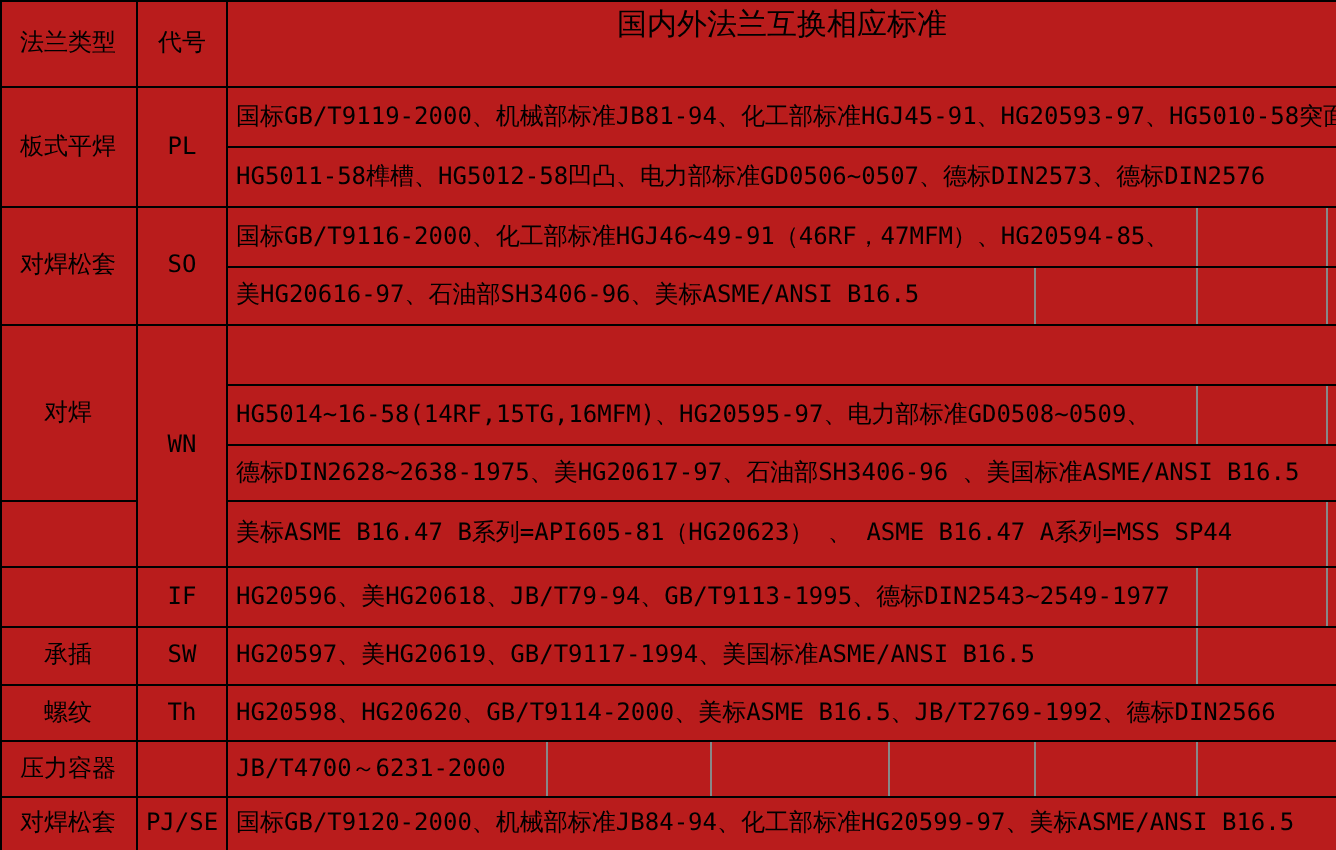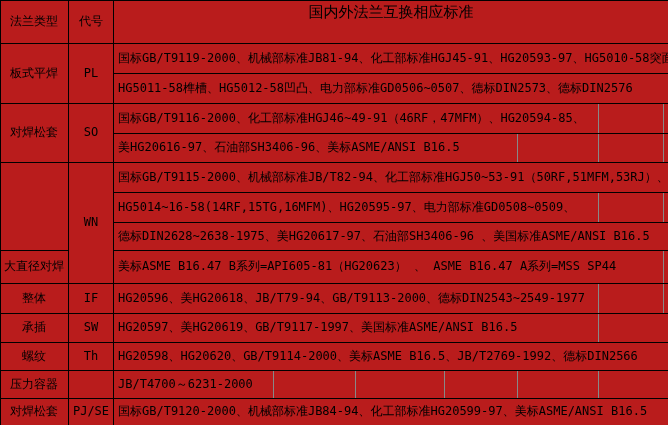--- a/index.html
+++ b/index.html
@@ -52,42 +52,40 @@
   <div class="vl" style="left:0;top:0;height:425px"></div>
   <div class="vl" style="left:68px;top:0;height:425px"></div>
   <div class="vl" style="left:113px;top:0;height:425px"></div>
 
   <div class="cell c" style="left:0;top:0;width:68px;height:43px;line-height:43px">法兰类型</div>
   <div class="cell c" style="left:69px;top:0;width:44px;height:43px;line-height:43px">代号</div>
   <div class="cell c" style="left:114px;top:2px;width:554px;height:20px;line-height:20px;font-size:15px">国内外法兰互换相应标准</div>
 
   <div class="cell c" style="left:0;top:43px;width:68px;height:60px;line-height:60px">板式平焊</div>
   <div class="cell c" style="left:0;top:103px;width:68px;height:59px;line-height:59px">对焊松套</div>
-  <div class="cell c" style="left:0;top:250px;width:68px;height:33px;line-height:33px">大直径对焊</div>
-  <div class="cell c" style="left:0;top:283px;width:68px;height:30px;line-height:30px">整体</div>
+  <div class="cell c" style="left:0;top:162px;width:68px;height:88px;line-height:88px">对焊</div>
   <div class="cell c" style="left:0;top:313px;width:68px;height:29px;line-height:29px">承插</div>
   <div class="cell c" style="left:0;top:342px;width:68px;height:28px;line-height:28px">螺纹</div>
   <div class="cell c" style="left:0;top:370px;width:68px;height:28px;line-height:28px">压力容器</div>
   <div class="cell c" style="left:0;top:398px;width:68px;height:28px;line-height:27px">对焊松套</div>
 
   <div class="cell c" style="left:69px;top:43px;width:44px;height:60px;line-height:60px">PL</div>
   <div class="cell c" style="left:69px;top:103px;width:44px;height:59px;line-height:59px">SO</div>
   <div class="cell c" style="left:69px;top:162px;width:44px;height:121px;line-height:121px">WN</div>
   <div class="cell c" style="left:69px;top:283px;width:44px;height:30px;line-height:30px">IF</div>
   <div class="cell c" style="left:69px;top:313px;width:44px;height:29px;line-height:29px">SW</div>
   <div class="cell c" style="left:69px;top:342px;width:44px;height:28px;line-height:28px">Th</div>
   <div class="cell c" style="left:69px;top:398px;width:44px;height:27px;line-height:27px">PJ/SE</div>
 
   <div class="cell std" style="top:43px;height:30px;line-height:30px">国标GB/T9119-2000、机械部标准JB81-94、化工部标准HGJ45-91、HG20593-97、HG5010-58突面</div>
   <div class="cell std" style="top:73px;height:30px;line-height:30px">HG5011-58榫槽、HG5012-58凹凸、电力部标准GD0506~0507、德标DIN2573、德标DIN2576</div>
   <div class="cell std" style="top:103px;height:30px;line-height:30px">国标GB/T9116-2000、化工部标准HGJ46~49-91（46RF，47MFM）、HG20594-85、</div>
   <div class="cell std" style="top:133px;height:29px;line-height:29px">美HG20616-97、石油部SH3406-96、美标ASME/ANSI B16.5</div>
-  <div class="cell std" style="top:162px;height:30px;line-height:30px">国标GB/T9115-2000、机械部标准JB/T82-94、化工部标准HGJ50~53-91（50RF,51MFM,53RJ）、</div>
   <div class="cell std" style="top:192px;height:30px;line-height:30px">HG5014~16-58(14RF,15TG,16MFM)、HG20595-97、电力部标准GD0508~0509、</div>
   <div class="cell std" style="top:222px;height:28px;line-height:28px">德标DIN2628~2638-1975、美HG20617-97、石油部SH3406-96 、美国标准ASME/ANSI B16.5</div>
   <div class="cell std" style="top:250px;height:33px;line-height:33px">美标ASME B16.47 B系列=API605-81（HG20623） 、 ASME B16.47 A系列=MSS SP44</div>
-  <div class="cell std" style="top:283px;height:30px;line-height:30px">HG20596、美HG20618、JB/T79-94、GB/T9113-2000、德标DIN2543~2549-1977</div>
-  <div class="cell std" style="top:313px;height:29px;line-height:29px">HG20597、美HG20619、GB/T9117-1997、美国标准ASME/ANSI B16.5</div>
+  <div class="cell std" style="top:283px;height:30px;line-height:30px">HG20596、美HG20618、JB/T79-94、GB/T9113-1995、德标DIN2543~2549-1977</div>
+  <div class="cell std" style="top:313px;height:29px;line-height:29px">HG20597、美HG20619、GB/T9117-1994、美国标准ASME/ANSI B16.5</div>
   <div class="cell std" style="top:342px;height:28px;line-height:28px">HG20598、HG20620、GB/T9114-2000、美标ASME B16.5、JB/T2769-1992、德标DIN2566</div>
   <div class="cell std" style="top:370px;height:28px;line-height:28px">JB/T4700～6231-2000</div>
   <div class="cell std" style="top:398px;height:27px;line-height:27px">国标GB/T9120-2000、机械部标准JB84-94、化工部标准HG20599-97、美标ASME/ANSI B16.5</div>
 
 </div>
 
 </body></html>

